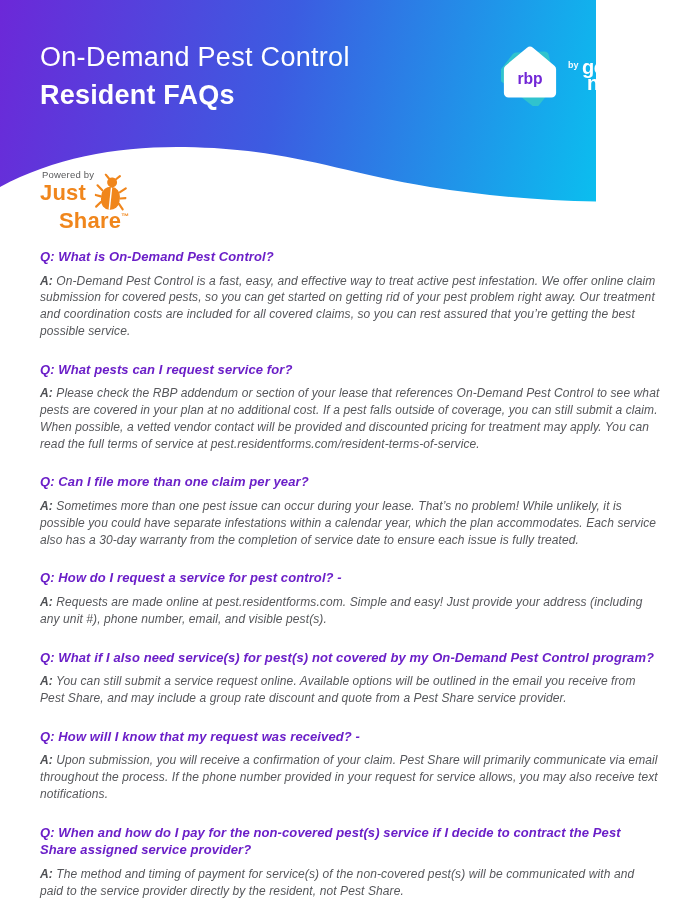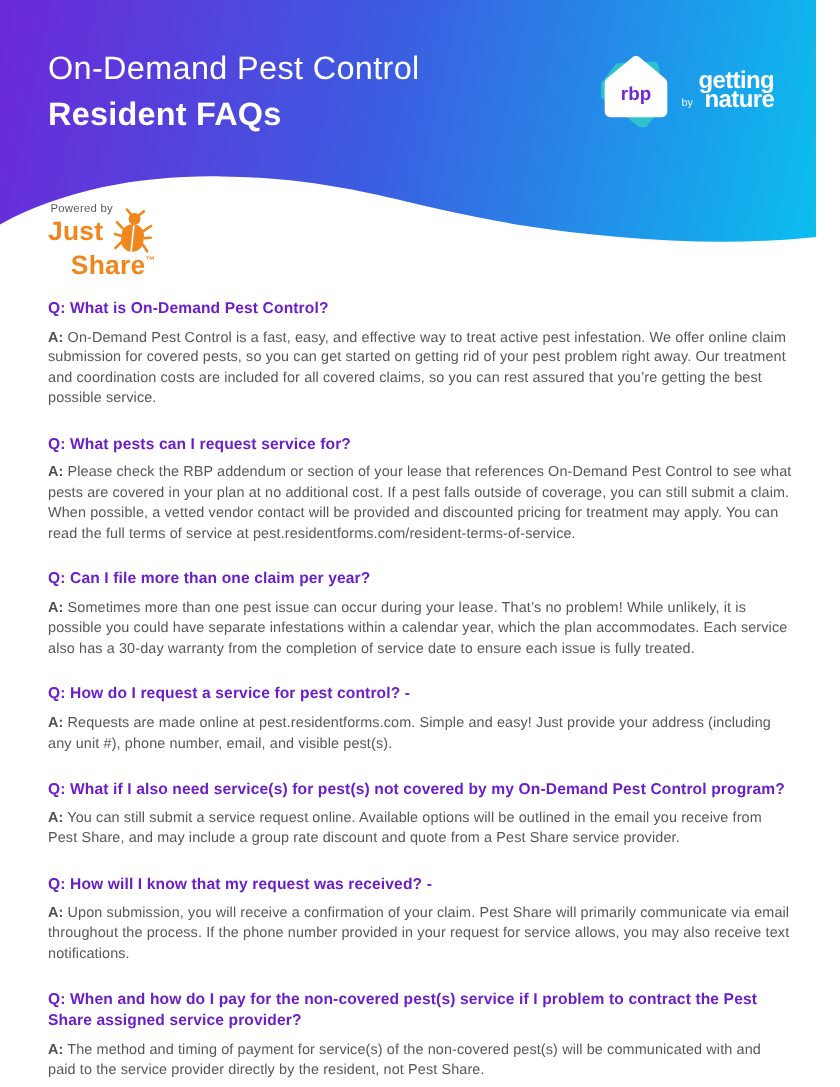--- a/index.html
+++ b/index.html
@@ -7,50 +7,50 @@
   body {
     width: 700px; height: 906px; margin: 0;
     font-family: "Liberation Sans", sans-serif;
     overflow: hidden;
   }
   .page { position: relative; width: 700px; height: 906px; background: #fff; }
 
   
   .hero {
     position: relative;
-    width: 680px; height: 235px;
+    width: 596px; height: 235px;
     background: linear-gradient(102deg, #6c28d8 0%, #3c5ce1 46%, #0ac0ef 100%);
     overflow: hidden;
   }
   .hero-title { position: absolute; left: 40px; top: 42px; color: #ffffff; }
   .t1 { font-size: 27px; font-weight: 400; letter-spacing: 0.3px; }
   .t2 { font-size: 27px; font-weight: 800; margin-top: 7px; letter-spacing: 0.2px; }
 
   .wave { position: absolute; left: 0; bottom: 0; width: 700px; height: 90px; display: block; }
 
   
   .rbp-badge { position: absolute; left: 501px; top: 44px; display: flex; align-items: center; }
   .rbp-house { position: relative; width: 58px; height: 62px; }
   .rbp-house svg { display: block; width: 58px; height: 62px; }
   .sn-wordmark { margin-left: 9px; color: #fff; position: relative; padding-left: 14px; }
-  .sn-by { position: absolute; left: 0; top: 1px; font-size: 9px; font-weight: 400; opacity: .95; margin-top: 20px; }
+  .sn-by { position: absolute; left: 0; top: 1px; font-size: 9px; font-weight: 700; opacity: .95; }
   .sn-l1, .sn-l2 { font-size: 20px; font-weight: 800; line-height: 0.82; letter-spacing: -0.5px; display: block; }
   .sn-l2 { text-align: right; }
 
   
   .pestshare { position: absolute; left: 40px; top: 169px; z-index: 3; width: 120px; }
   .pow { font-size: 9.5px; color: #58595b; margin-left: 2px; letter-spacing: 0.2px; }
   .ps-row { display: flex; align-items: flex-start; margin-top: 2px; }
   .ps-word, .ps-word2 { color: #f0861c; font-weight: 800; font-size: 22px; line-height: 1; letter-spacing: 0.2px; }
   .ps-beetle { width: 32px; height: 38px; margin-left: 9px; margin-top: -8px; transform: rotate(6deg); }
   .ps-row2 { margin-left: 19px; margin-top: -2px; }
   .ps-tm { font-size: 8px; color: #f0861c; vertical-align: 9px; font-weight: 700; }
 
   
-  main { padding: 13px 40px 0 40px; }
+  main { padding: 13px 40px 0 40px; font-style: italic; }
   .faq-q {
     color: #6b1fc8; font-size: 13px; font-weight: 700;
     line-height: 1.35; margin: 21px 0 7px 0; letter-spacing: 0.1px;
   }
   .faq:first-child .faq-q { margin-top: 0; }
   .faq-a {
     color: #56575b; font-size: 12px; font-weight: 400;
     line-height: 1.4; letter-spacing: 0.1px;
   }
   .faq-a .ap { font-weight: 700; color: #4e4f53; }
@@ -137,20 +137,20 @@
     <h3 class="faq-q">Q: What if I also need service(s) for pest(s) not covered by my On-Demand Pest Control program?</h3>
     <p class="faq-a"><b class="ap">A:</b><span> You can still submit a service request online. Available options will be outlined in the email you receive from Pest Share, and may include a group rate discount and quote from a Pest Share service provider.</span></p>
   </section>
 
   <section class="faq">
     <h3 class="faq-q">Q: How will I know that my request was received? -</h3>
     <p class="faq-a"><b class="ap">A:</b><span> Upon submission, you will receive a confirmation of your claim. Pest Share will primarily communicate via email throughout the process. If the phone number provided in your request for service allows, you may also receive text notifications.</span></p>
   </section>
 
   <section class="faq">
-    <h3 class="faq-q">Q: When and how do I pay for the non-covered pest(s) service if I problem to contract the Pest Share assigned service provider?</h3>
+    <h3 class="faq-q">Q: When and how do I pay for the non-covered pest(s) service if I decide to contract the Pest Share assigned service provider?</h3>
     <p class="faq-a"><b class="ap">A:</b><span> The method and timing of payment for service(s) of the non-covered pest(s) will be communicated with and paid to the service provider directly by the resident, not Pest Share.</span></p>
   </section>
 
 </div>
   </main>
 
 </div>
 
 </body></html>

